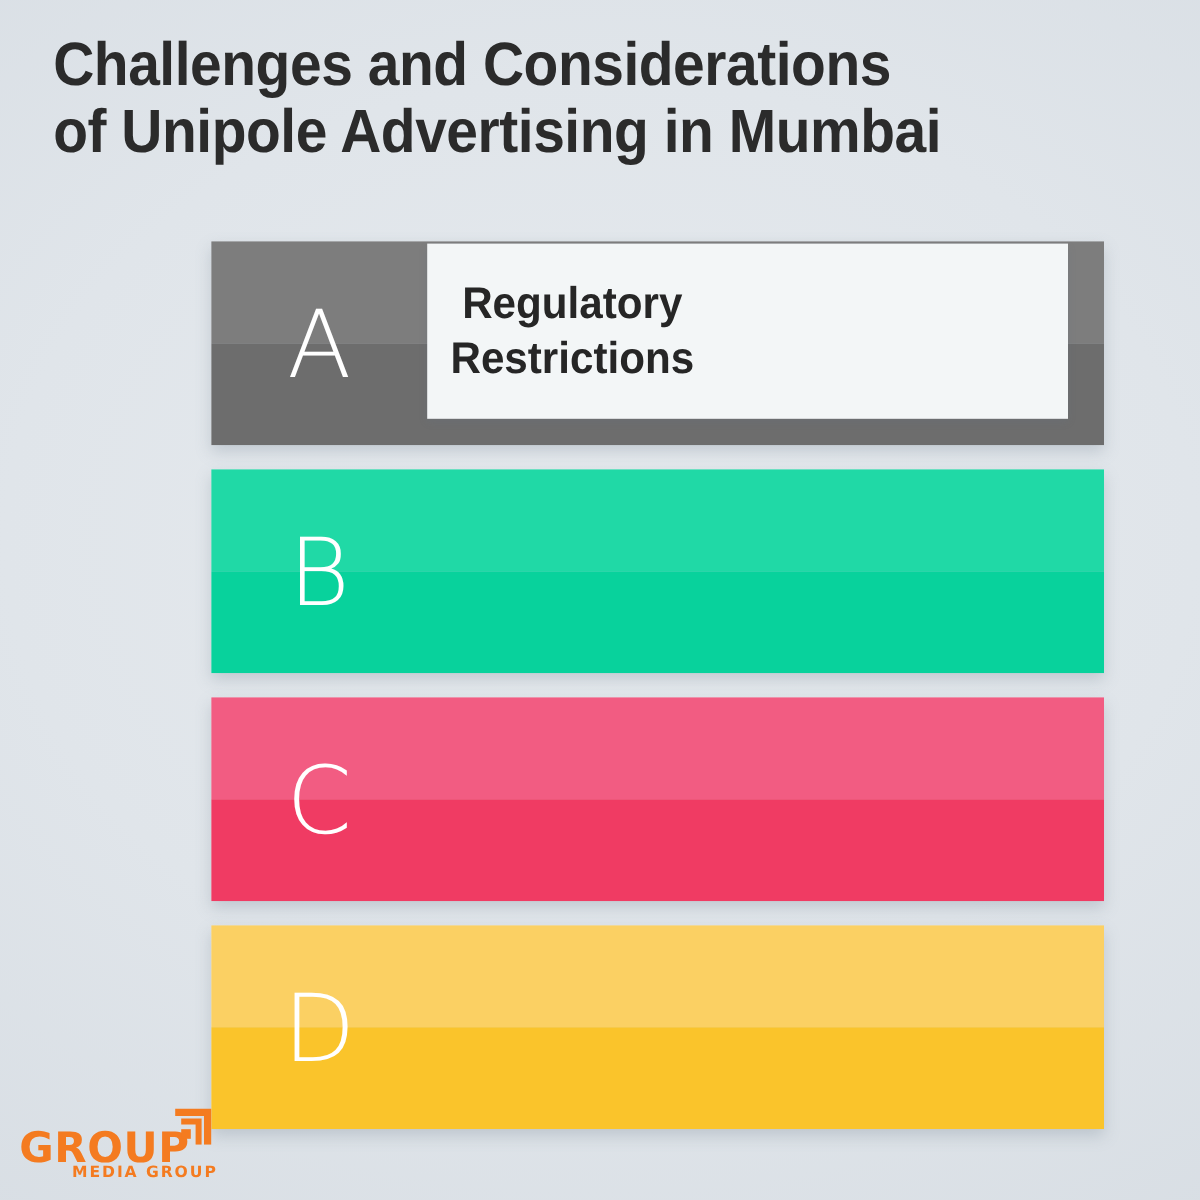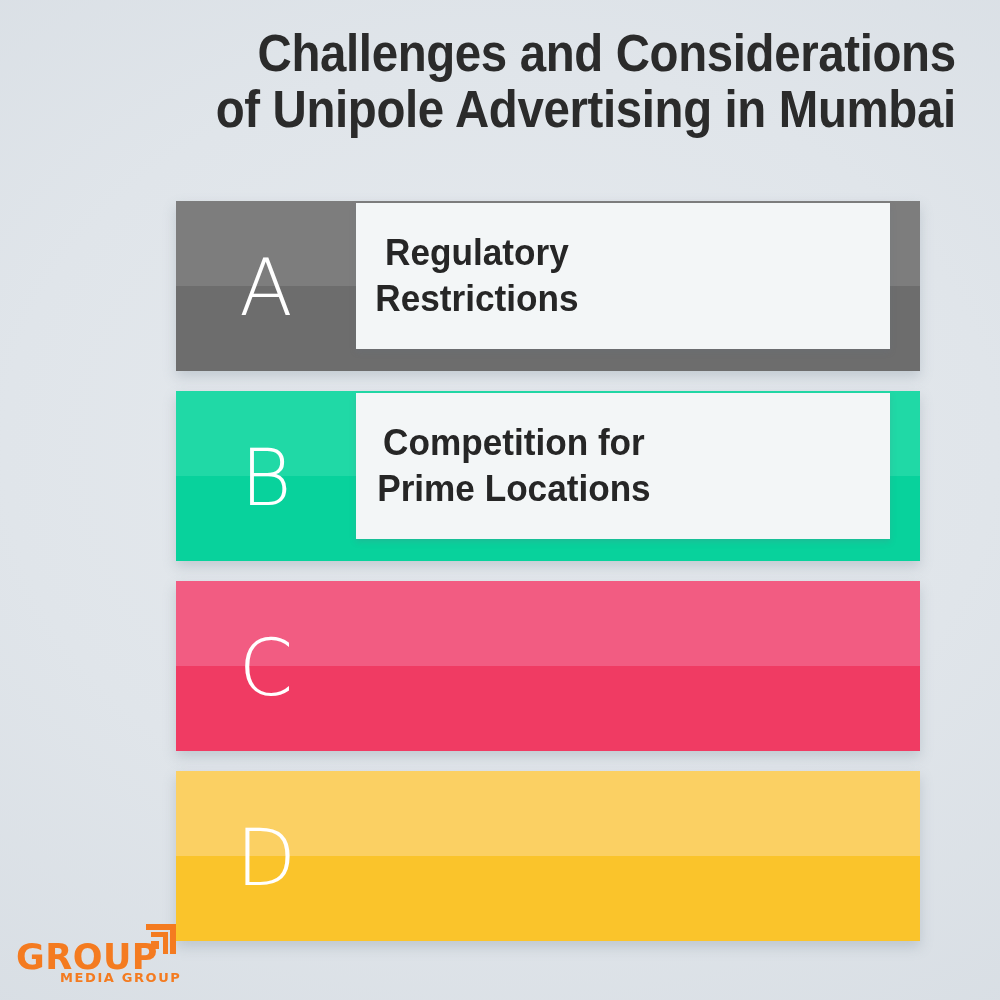--- a/index.html
+++ b/index.html
@@ -22,21 +22,21 @@
       radial-gradient(ellipse 900px 700px at 50% 45%, #e6eaee 0%, #e0e5ea 55%, #d8dee4 100%);
     overflow: hidden;
   }
 
   
   .title-block {
     position: absolute;
     top: 26px;
     left: 0;
     width: 1000px;
-    text-align: right;
+    text-align: left;
     padding: 0 10px;
     box-sizing: border-box;
   }
   .title-line {
     font-family: "Liberation Sans Narrow", "Liberation Sans", sans-serif;
     font-weight: bold;
     font-size: 51px;
     line-height: 56px;
     letter-spacing: -0.4px;
     color: #2b2b2b;
@@ -190,24 +190,20 @@
     </div>
 
     <div class="row">
       <div class="bar">
         <div class="top-half" style="background: rgb(32, 217, 166);"></div>
         <div class="bottom-half" style="background: rgb(8, 210, 156);"></div>
       </div>
       <div class="letter">
         <span>B</span>
       </div>
-      <div class="panel" style="background: rgb(243, 246, 247);">
-        <div class="panel-text">Competition for
-Prime Locations</div>
-      </div>
     </div>
 
     <div class="row">
       <div class="bar">
         <div class="top-half" style="background: rgb(242, 92, 130);"></div>
         <div class="bottom-half" style="background: rgb(240, 59, 99);"></div>
       </div>
       <div class="letter">
         <span>C</span>
       </div>

